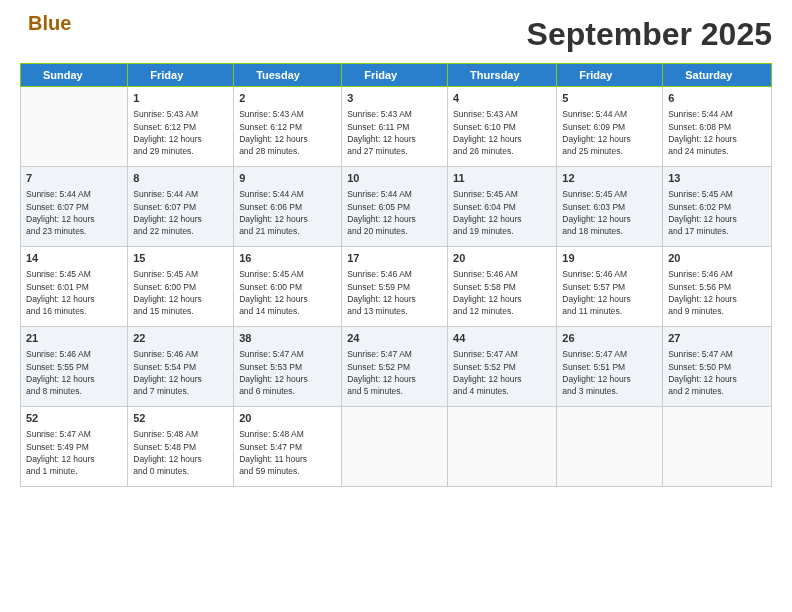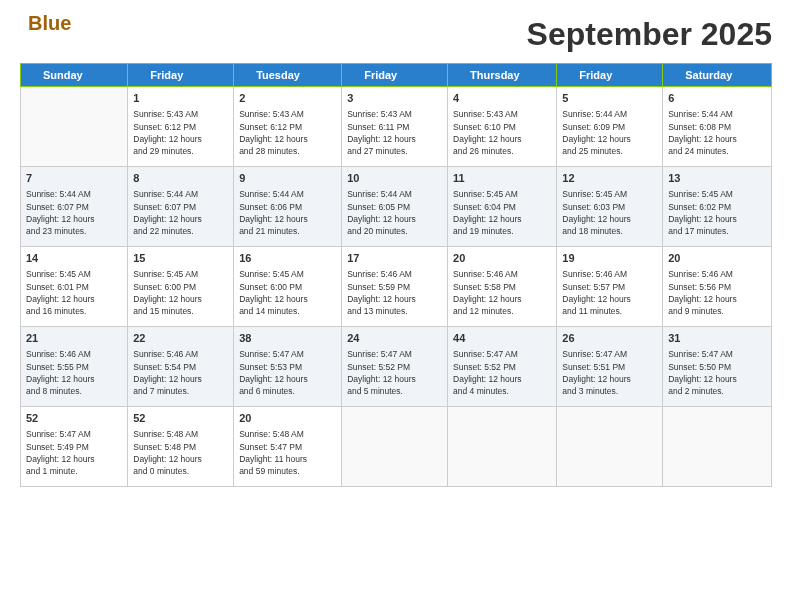--- a/index.html
+++ b/index.html
@@ -289,21 +289,21 @@
 and 4 minutes.</div>
           </td>
           <td>
             <span class="day-num">26</span>
             <div class="day-info" style="white-space: pre-line;">Sunrise: 5:47 AM
 Sunset: 5:51 PM
 Daylight: 12 hours
 and 3 minutes.</div>
           </td>
           <td>
-            <span class="day-num">31</span>
+            <span class="day-num">27</span>
             <div class="day-info" style="white-space: pre-line;">Sunrise: 5:47 AM
 Sunset: 5:50 PM
 Daylight: 12 hours
 and 2 minutes.</div>
           </td>
         </tr>
         <tr>
           <td>
             <span class="day-num">52</span>
             <div class="day-info" style="white-space: pre-line;">Sunrise: 5:47 AM

